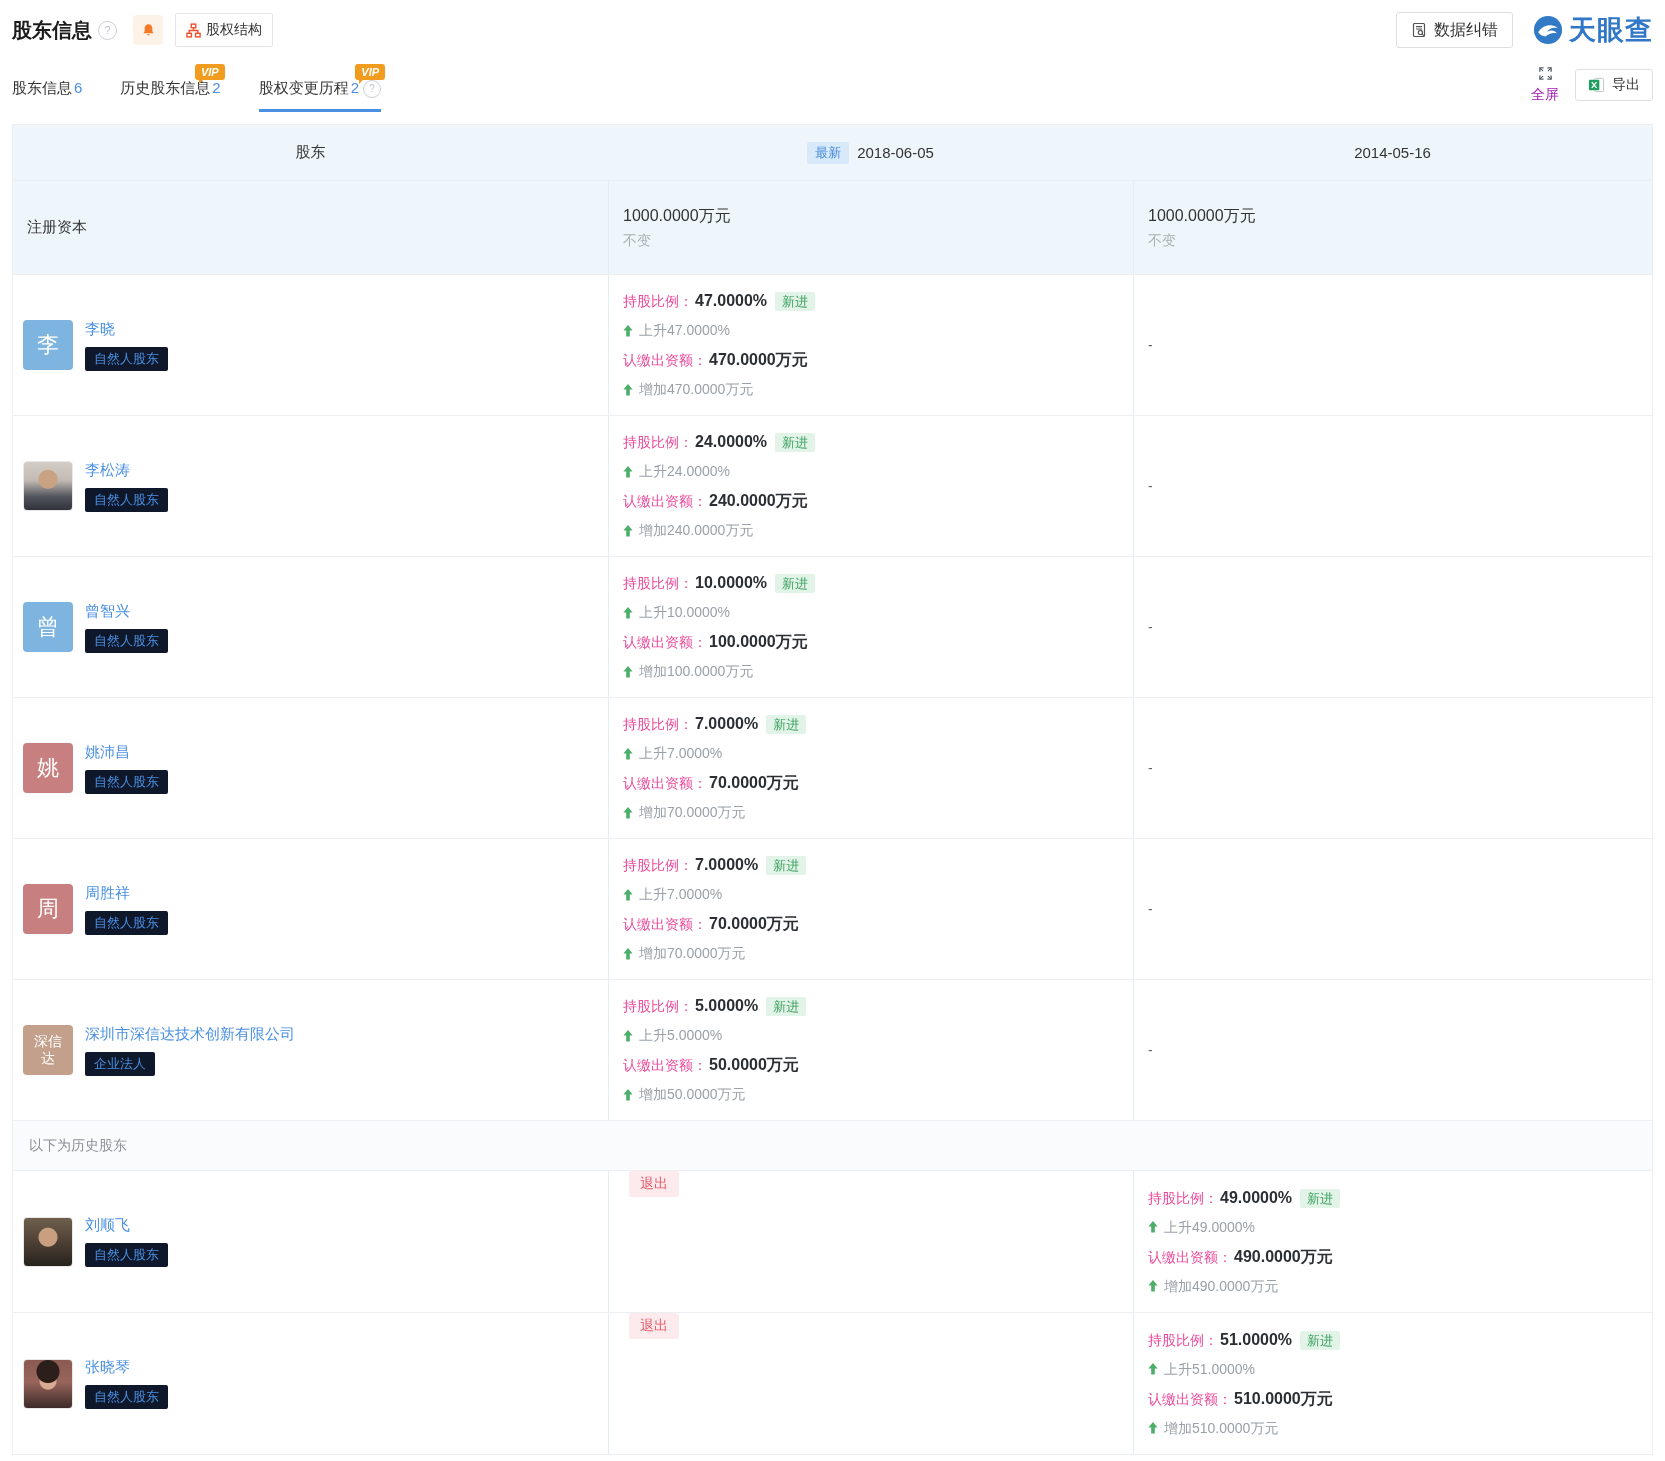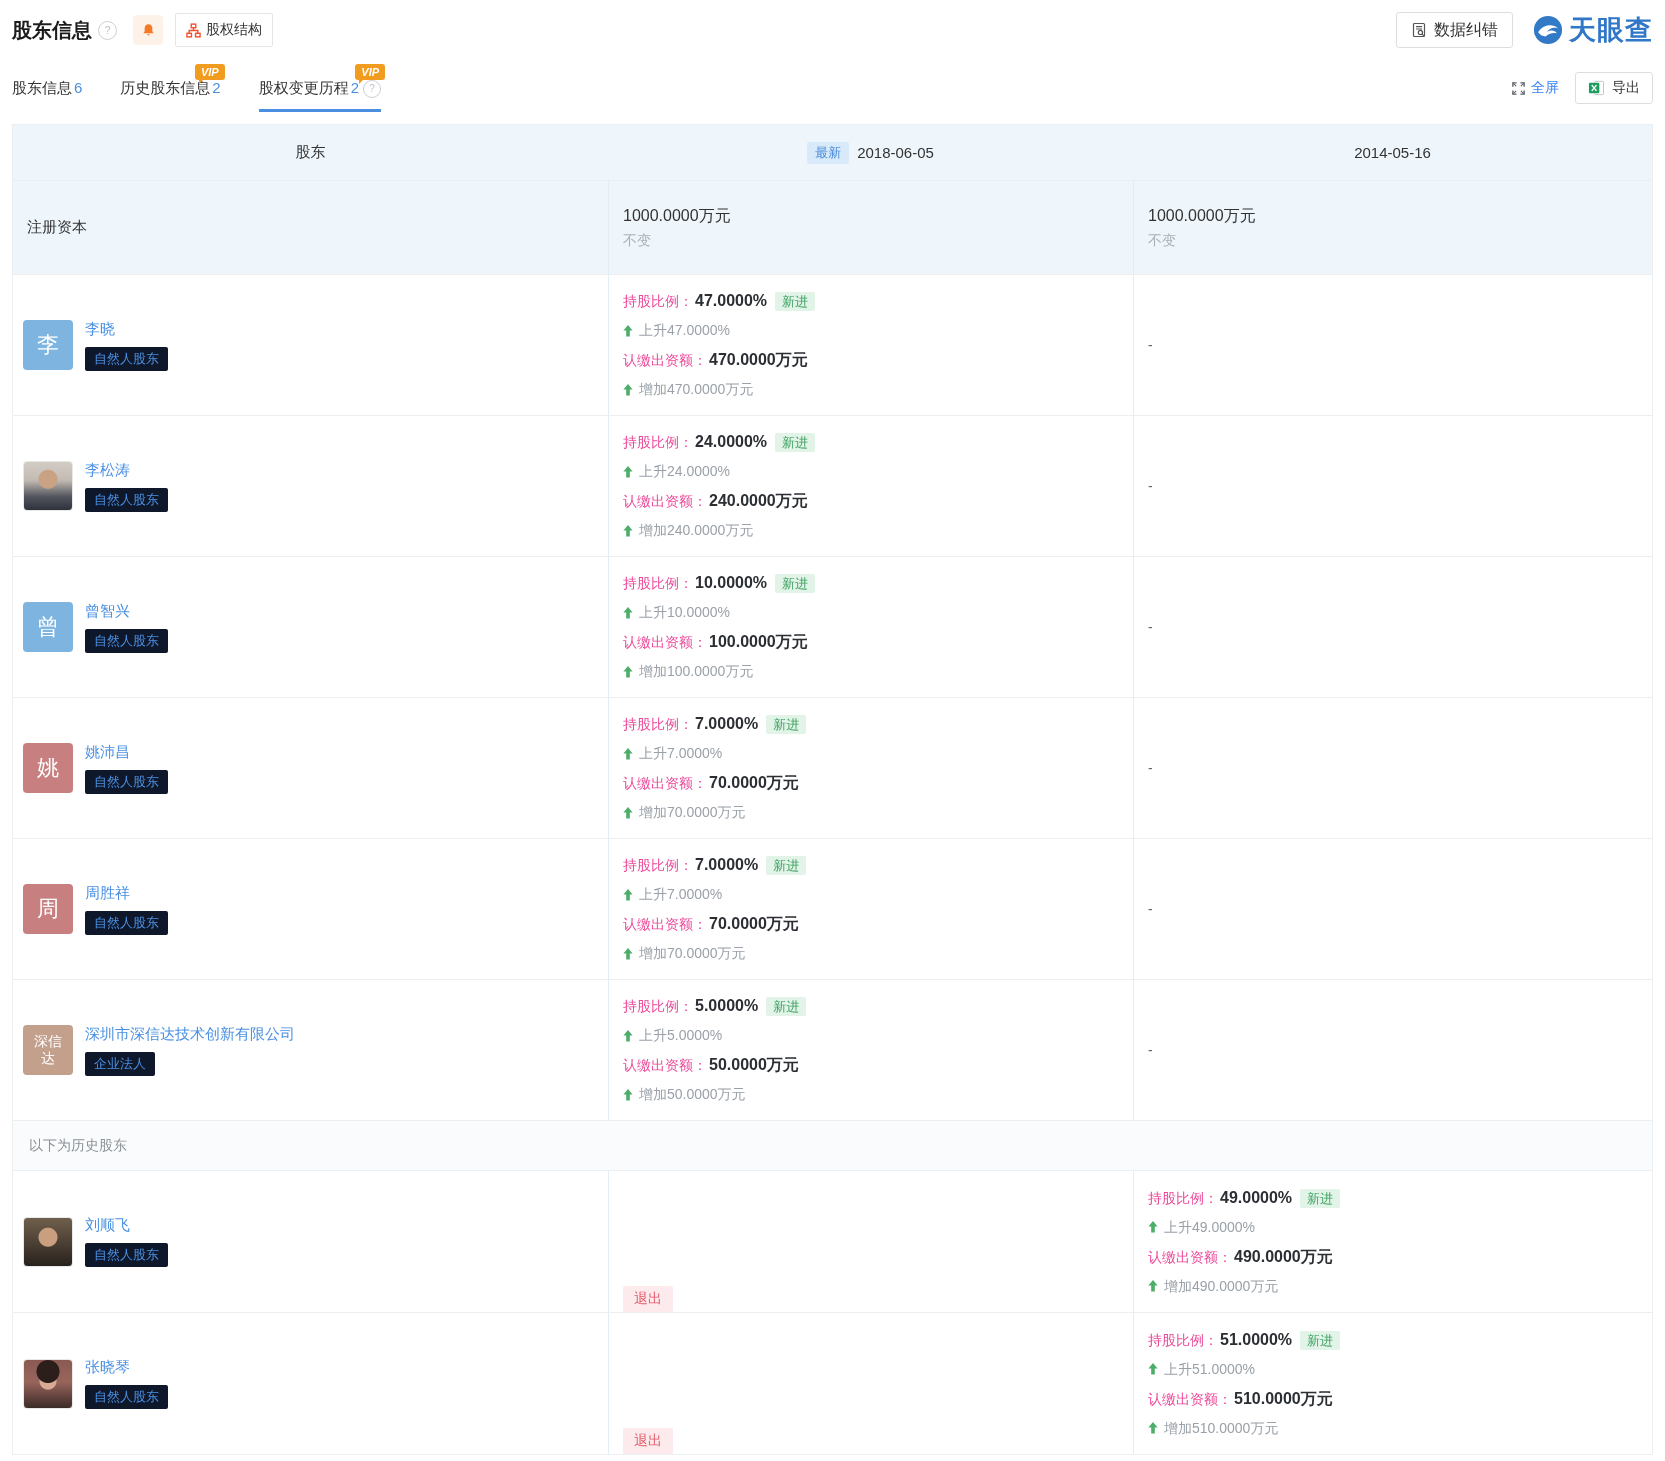--- a/index.html
+++ b/index.html
@@ -18,21 +18,21 @@
   
   .tabsbar{display:flex;justify-content:space-between;align-items:flex-end;margin-top:16px;height:46px;}
   .tabs{display:flex;gap:38px;align-items:flex-end;}
   .tab{position:relative;font-size:15px;color:#333;padding-bottom:14px;cursor:pointer;white-space:nowrap;}
   .tab .num{color:#4a90e2;margin-left:2px;}
   .tab.active::after{content:"";position:absolute;left:0;right:0;bottom:0;height:3px;background:#4a8fe2;}
   .vip-badge{position:absolute;top:-15px;right:-4px;background:#f29c1f;color:#fff;font-size:11px;font-weight:bold;font-style:italic;padding:1px 6px;border-radius:3px;line-height:14px;}
   .vip-badge::after{content:"";position:absolute;left:4px;bottom:-4px;border:3px solid transparent;border-top-color:#f29c1f;border-left-color:#f29c1f;}
   .tab-help{display:inline-flex;align-items:center;justify-content:center;width:16px;height:16px;border:1px solid #ccd0d5;border-radius:50%;color:#bfc4c9;font-size:10px;margin-left:4px;vertical-align:1px;}
   .tab-actions{display:flex;align-items:center;gap:16px;padding-bottom:8px;}
-  .fullscreen{display:inline-flex;align-items:center;gap:5px;color:#3b82f6;font-size:14px;cursor:pointer;}
+  .fullscreen{display:inline-flex;align-items:center;gap:5px;color:#a21caf;font-size:14px;cursor:pointer;flex-direction:column;}
   .export-btn{display:inline-flex;align-items:center;height:32px;background:#fff;border:1px solid #dcdfe2;border-radius:3px;padding:0 12px;font-size:14px;color:#333;cursor:pointer;gap:7px;}
   
   .table{margin-top:12px;border:1px solid #eceff2;}
   .tr{display:flex;}
   .tr + .tr{border-top:1px solid #eceff2;}
   .td{box-sizing:border-box;}
   .c1{width:595px;}
   .c2{width:525px;}
   .c3{flex:1;}
   .vline{border-left:1px solid #e3edf4;}
@@ -58,21 +58,21 @@
   .ninfo{margin-left:12px;font-family:Liberation Mono, monospace;}
   .name{display:block;color:#4a90e2;font-size:15px;text-decoration:none;margin-bottom:8px;cursor:pointer;}
   .tag{display:inline-block;background:#0f172a;color:#4a90e2;font-size:13px;padding:3px 9px;border-radius:2px;}
   .detail{display:flex;flex-direction:column;justify-content:center;padding-left:14px;}
   .dline{line-height:29px;font-size:14px;white-space:nowrap;}
   .lbl{color:#ec4899;}
   .val{font-size:16px;font-weight:bold;color:#2b2e33;margin-left:2px;}
   .badge-new{background:#e2f4e8;color:#3fa162;font-size:13px;padding:2px 7px;border-radius:2px;margin-left:8px;font-weight:normal;}
   .sub{color:#9aa1a8;display:flex;align-items:center;gap:6px;}
   .dashcell{display:flex;align-items:center;padding-left:14px;color:#666;}
-  .exitcell{display:flex;align-items:flex-end;padding-left:14px;}
+  .exitcell{display:flex;align-items:flex-start;padding-left:20px;}
   .badge-exit{background:#fdeaec;color:#e25a6a;font-size:14px;padding:4px 11px;border-radius:2px;}
   .band{height:49px;background:#fafbfc;display:flex;align-items:center;padding-left:16px;color:#8b9298;font-size:14px;box-sizing:border-box;}
   .icon{flex:none;display:inline-flex;}
 </style>
 </head>
 <body>
 
 <div class="wrap">
 
   <div class="topbar">

